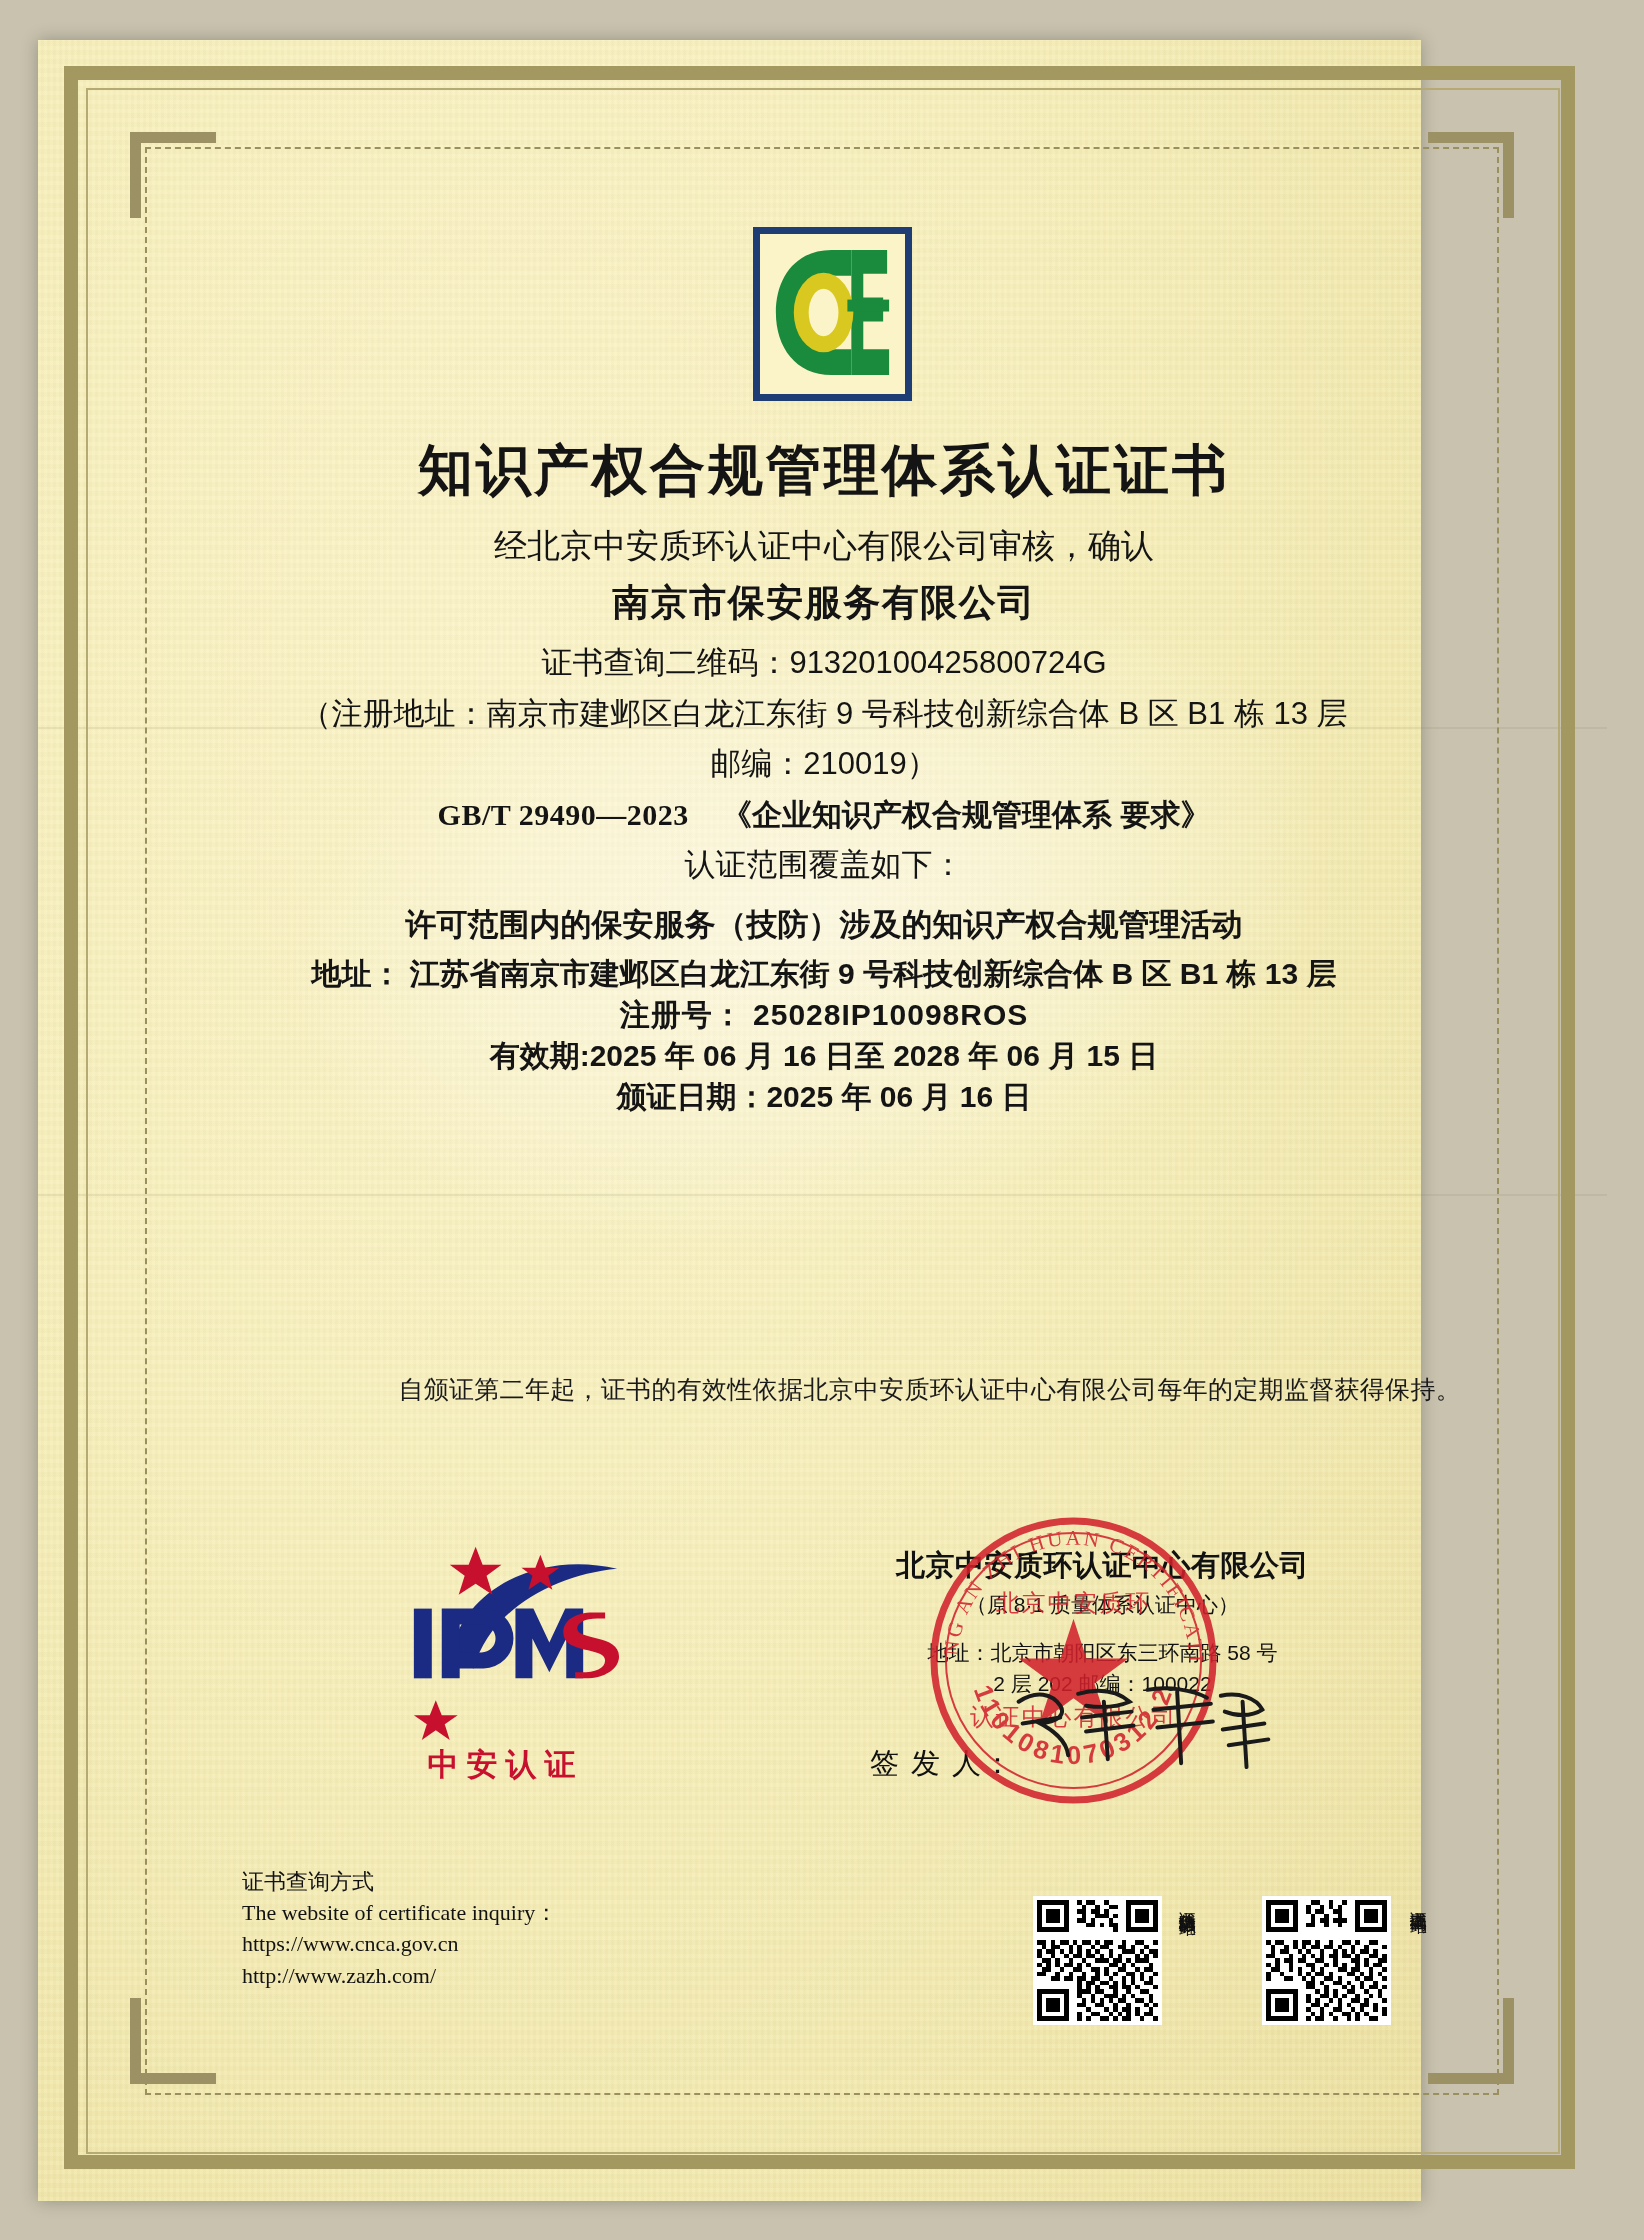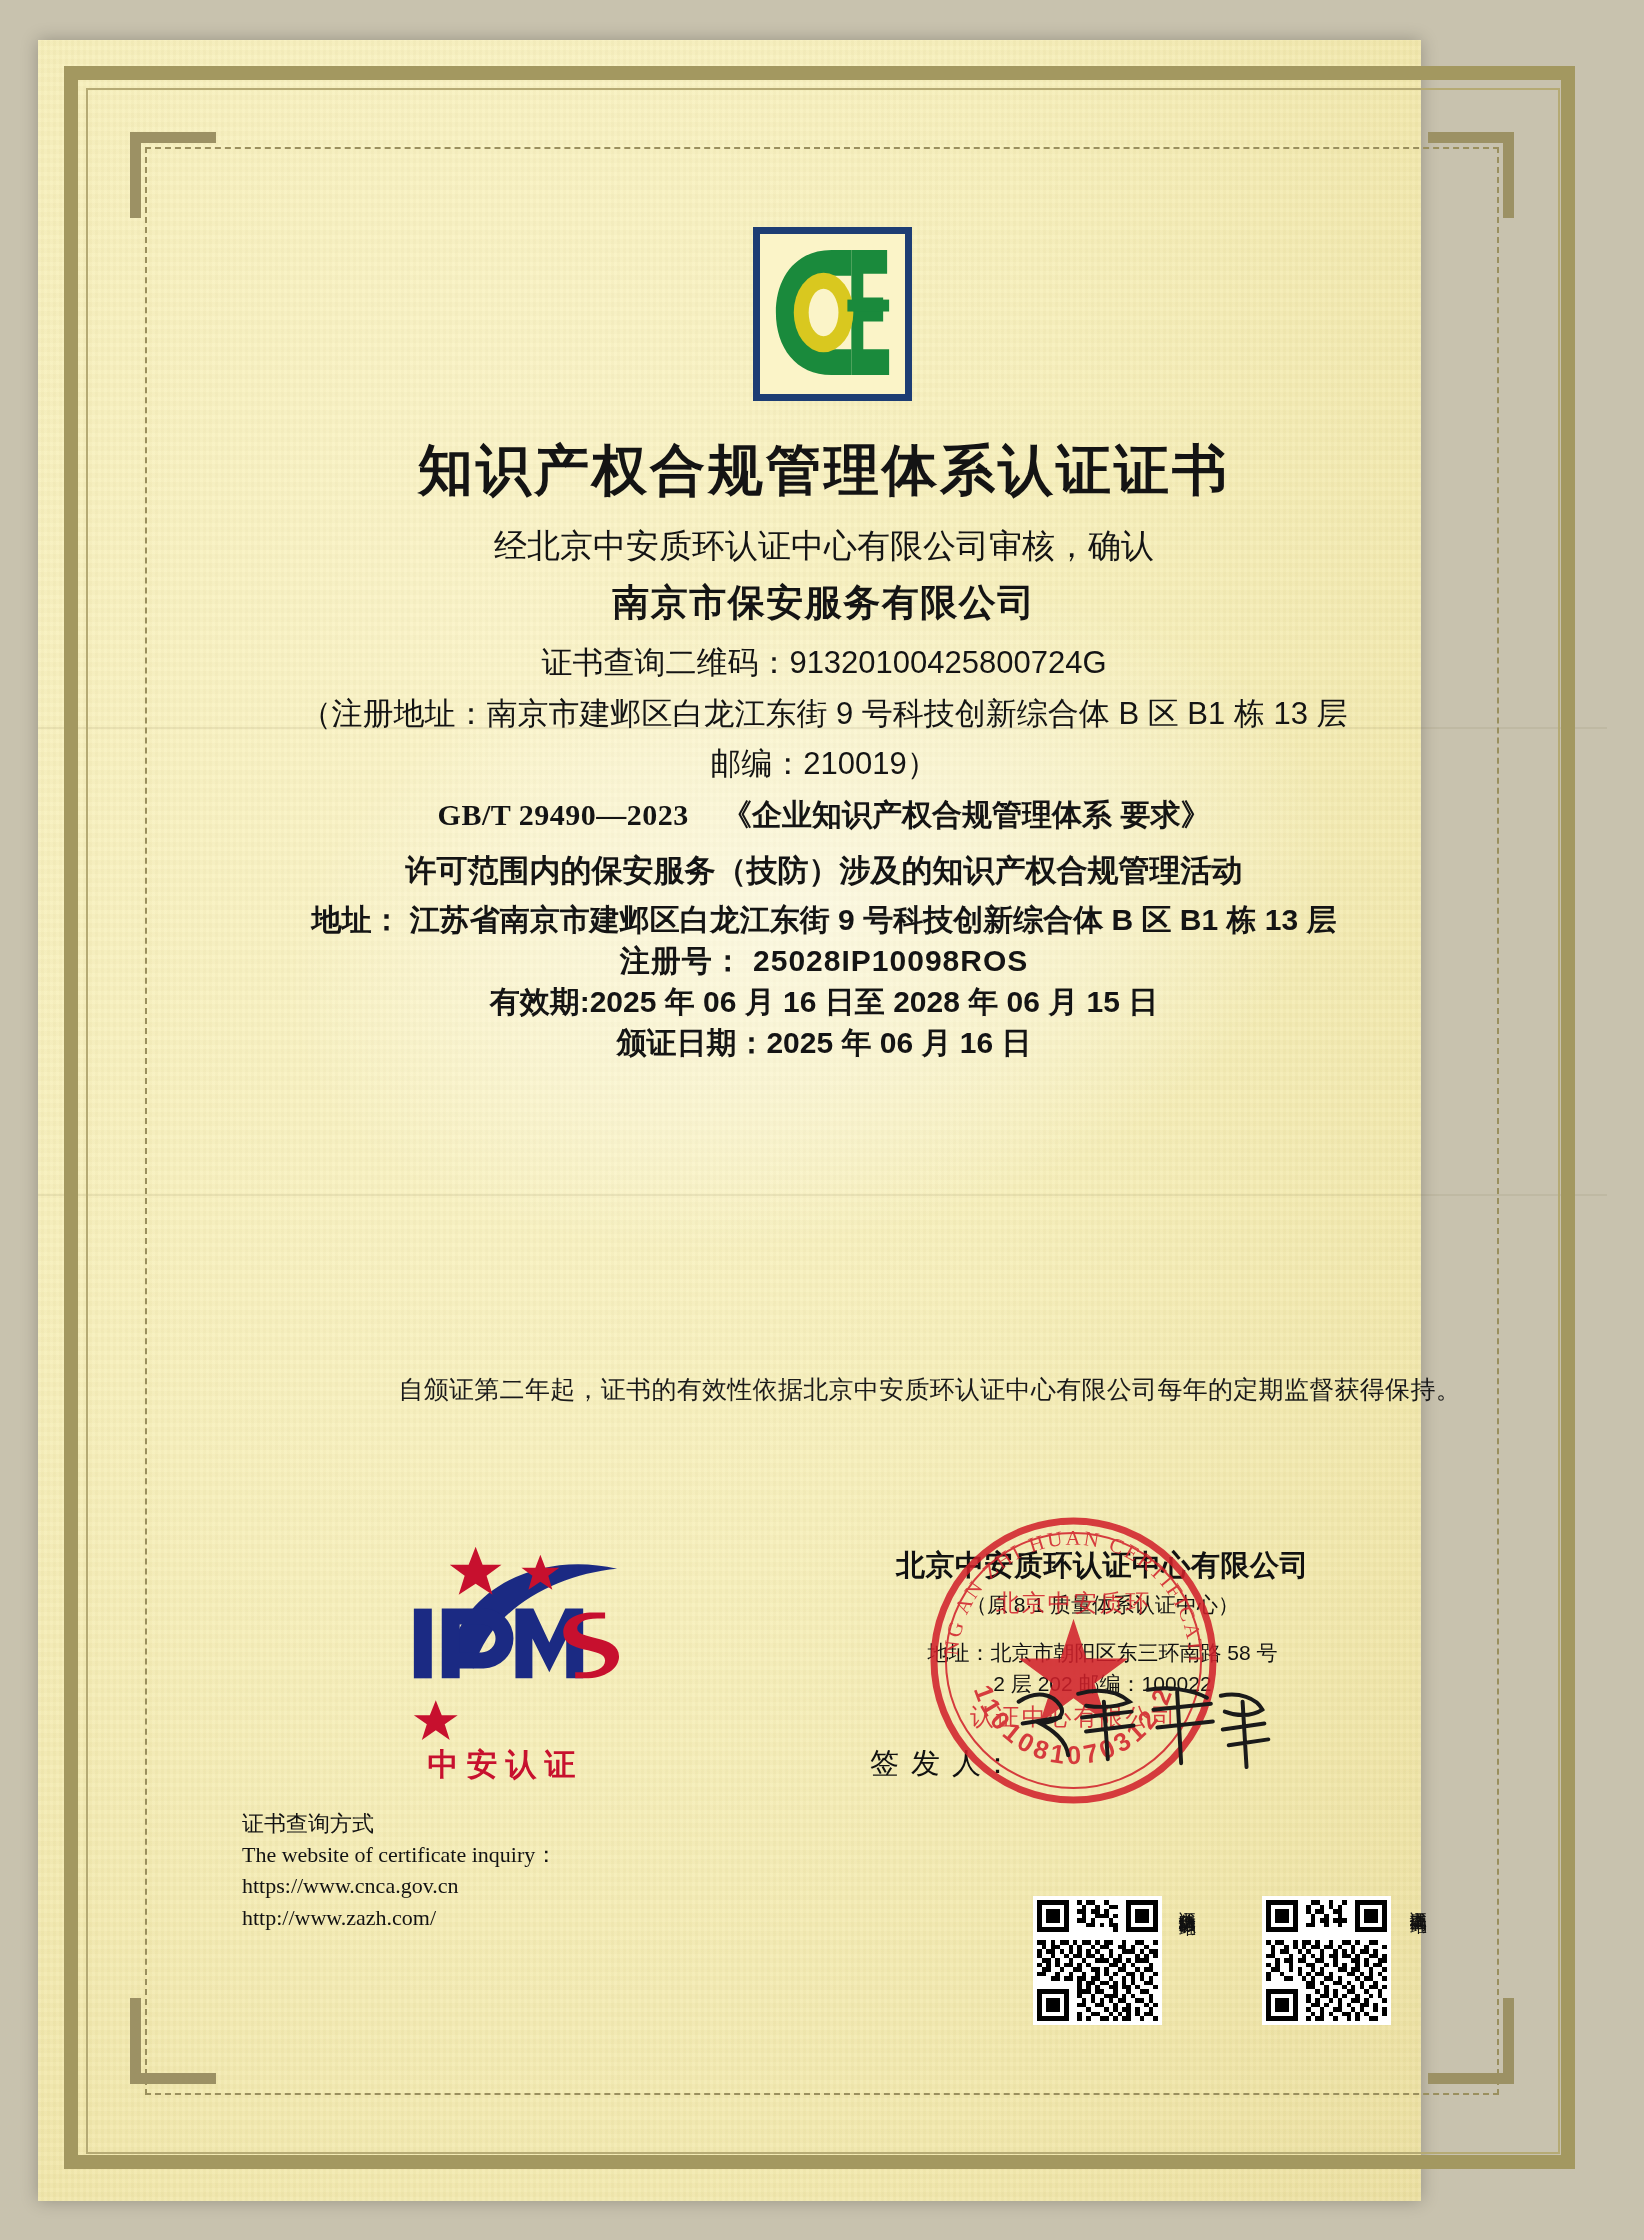--- a/index.html
+++ b/index.html
@@ -212,21 +212,21 @@
   #handsign {
     position: absolute;
     left: 970px; top: 1632px;
     width: 269px; height: 109px;
     pointer-events: none;
   }
 
   
   #inquiry {
     position: absolute;
-    left: 204px; top: 1768px;
+    left: 204px; top: 1826px;
     font-family: "Liberation Serif", serif;
     font-size: 22px;
     line-height: 1.42;
     color: #121212;
   }
   #qr-area {
     position: absolute;
     left: 990px; top: 1836px;
     width: 448px; height: 214px;
   }
@@ -302,20 +302,21 @@
       <div class="line l-32">经北京中安质环认证中心有限公司审核，确认</div>
       <div class="company">南京市保安服务有限公司</div>
       <div class="line l-30">证书查询二维码：91320100425800724G</div>
       <div class="line l-30">（注册地址：南京市建邺区白龙江东街 9 号科技创新综合体 B 区 B1 栋 13 层</div>
       <div class="line l-30">邮编：210019）</div>
       <div class="standard">
         <span class="std-code">GB/T 29490—2023</span>
         &nbsp;&nbsp;
         <span class="std-name">《企业知识产权合规管理体系  要求》</span>
       </div>
+      <div class="line l-30">认证范围覆盖如下：</div>
       <div class="scope">许可范围内的保安服务（技防）涉及的知识产权合规管理活动</div>
       <div class="addr">地址： 江苏省南京市建邺区白龙江东街 9 号科技创新综合体 B 区 B1 栋 13 层</div>
       <div class="regno">注册号： 25028IP10098ROS</div>
       <div class="dates">有效期:2025 年 06 月 16 日至 2028 年 06 月 15 日</div>
       <div class="dates">颁证日期：2025 年 06 月 16 日</div>
     </div>
 
     <div id="note">自颁证第二年起，证书的有效性依据北京中安质环认证中心有限公司每年的定期监督获得保持。</div>
 
     <div id="ipms">

